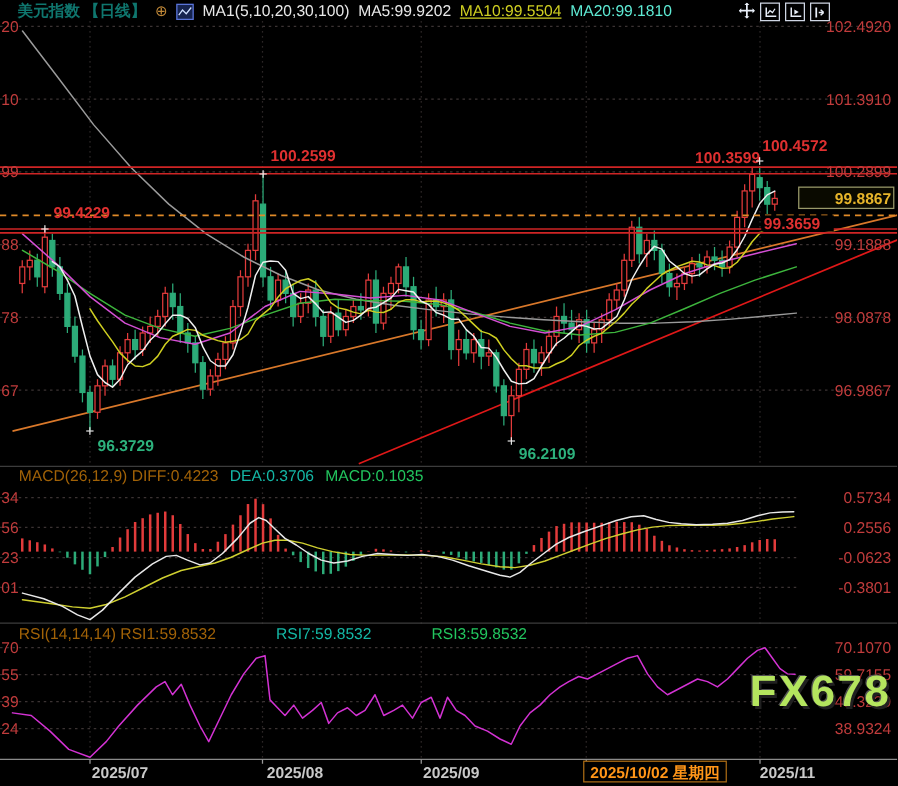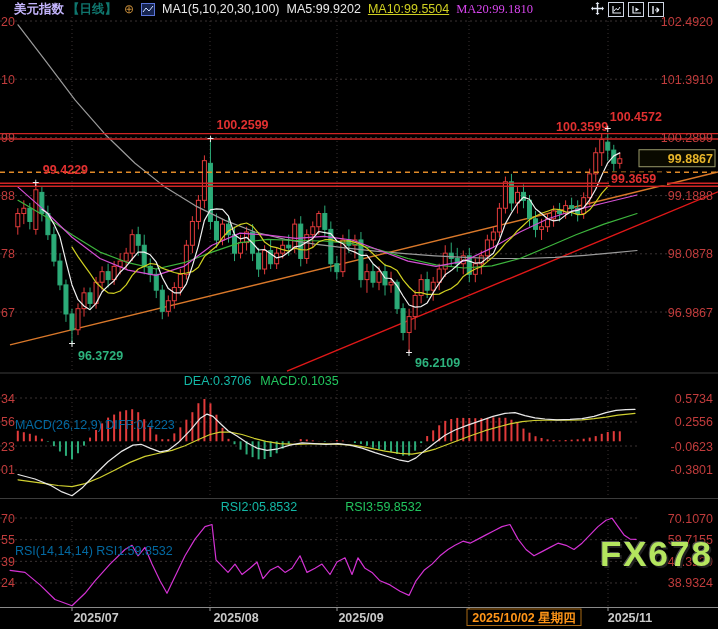--- a/index.html
+++ b/index.html
@@ -1,32 +1,32 @@
 <!DOCTYPE html>
 <html><head>
 <meta charset="utf-8">
 <style>
   html,body{margin:0;padding:0;background:#000;}
   #app{position:relative;width:718px;height:629px;background:#000;overflow:hidden;
        font-family:"Liberation Sans", sans-serif;}
   #chart{position:absolute;left:0;top:0;}
   .hdr{position:absolute;left:14px;top:1px;height:16px;display:flex;align-items:center;gap:7px;
        font-size:12.5px;white-space:nowrap;z-index:5;}
-  .sym{color:#c4b5fd;font-weight:bold;}
+  .sym{color:#0f766e;font-weight:bold;}
   .per{color:#0f766e;font-weight:bold;}
   .collapse{color:#c08838;font-size:12px;cursor:pointer;}
   .ind-ico{width:12px;height:11px;border:1px solid #5a74d8;background:#16244f;display:inline-block;}
   .maparam,.ma5{color:#e8e8e8;}
   .ma10{color:#cfcf21;text-decoration:underline;}
-  .ma20{color:#d946ef;font-family:Liberation Serif, serif;}
+  .ma20{color:#5eead4;}
   .toolbar{position:absolute;right:54px;top:2px;display:flex;gap:4px;z-index:5;}
   .tb{width:14px;height:13px;display:flex;align-items:center;justify-content:center;cursor:pointer;}
   .boxed{border:1px solid #cfd6e4;}
   .ptitle{position:absolute;left:15px;display:flex;gap:9px;font-size:12.5px;white-space:nowrap;z-index:5;}
-  .pt-w{color:#0369a1;margin-top:44px;} .pt-y{color:#14b8a6;} .pt-m{color:#22c55e;}
+  .pt-w{color:#a16207;} .pt-y{color:#14b8a6;} .pt-m{color:#22c55e;}
   .watermark{position:absolute;right:5px;top:534px;font-size:35px;font-weight:bold;color:#bef264;
        letter-spacing:2px;opacity:.95;z-index:6;
        text-shadow:2px 2px 0 #222, -1px -1px 0 #555, 0 0 4px #000;}
 </style>
 </head>
 <body>
 
 <div id="app">
 
   <svg id="chart" width="718" height="629" viewBox="0 0 718 629">
@@ -510,18 +510,18 @@
   </div>
 
   <div class="ptitle" style="top:374px;">
     <span class="pt-w">MACD(26,12,9) DIFF:0.4223</span>
     <span class="pt-y">DEA:0.3706</span>
     <span class="pt-m">MACD:0.1035</span>
   </div>
 
   <div class="ptitle" style="top:500px;gap:48px;">
     <span class="pt-w">RSI(14,14,14) RSI1:59.8532</span>
-    <span class="pt-y">RSI2:05.8532</span>
+    <span class="pt-y">RSI7:59.8532</span>
     <span class="pt-m">RSI3:59.8532</span>
   </div>
 
   <div class="watermark">FX678</div>
 </div>
 
 </body></html>

